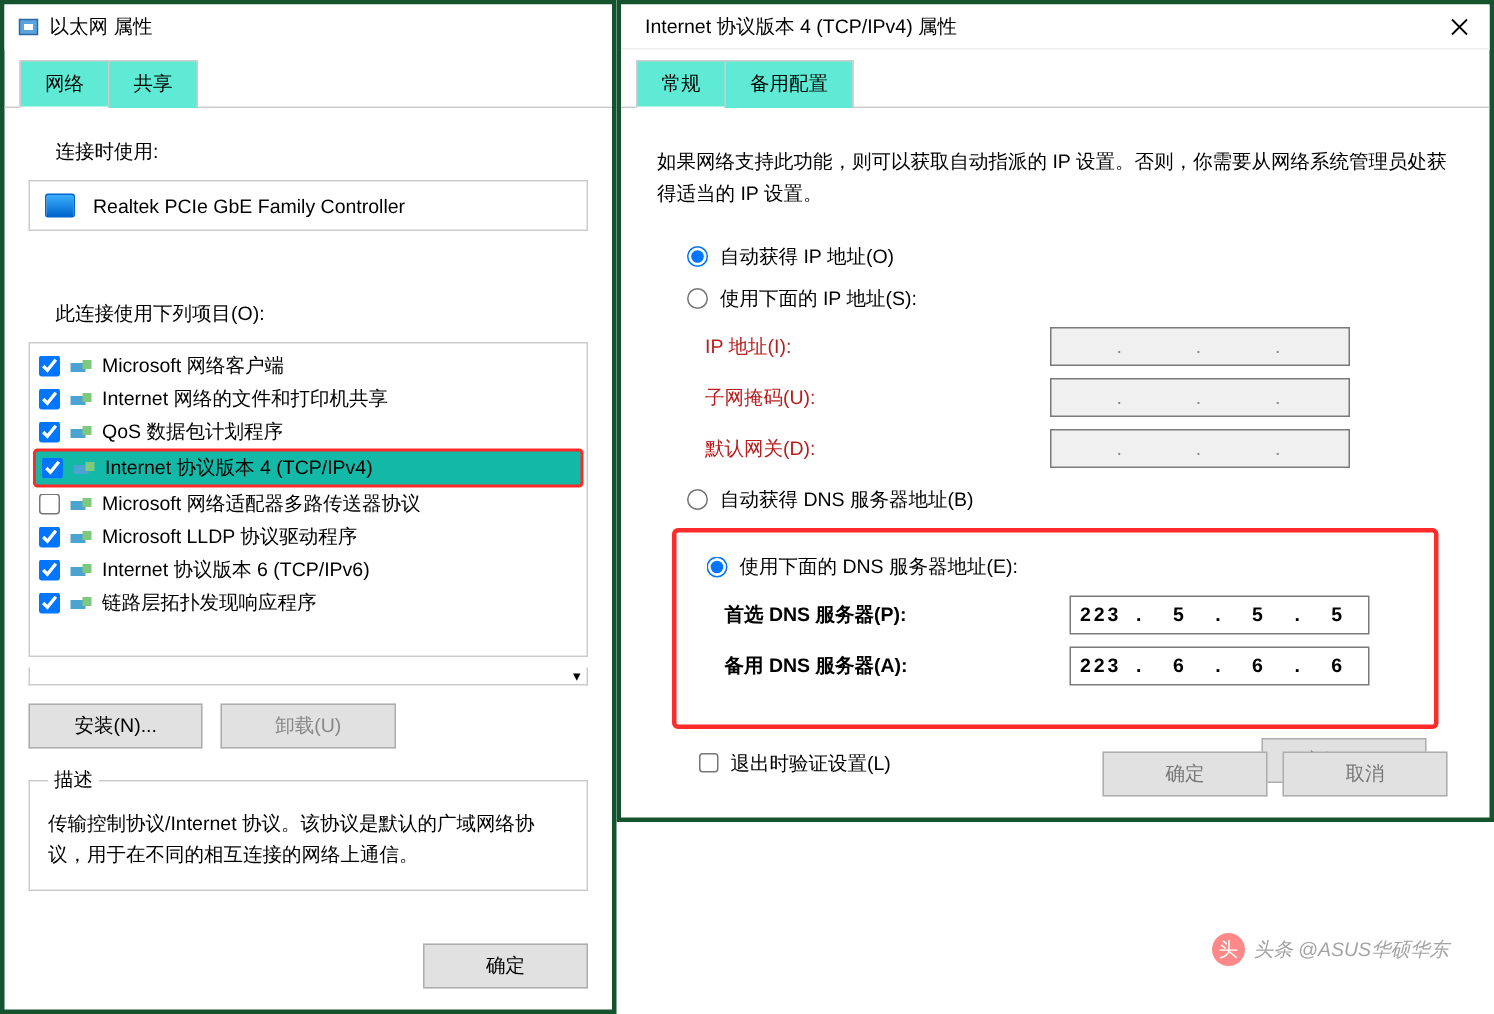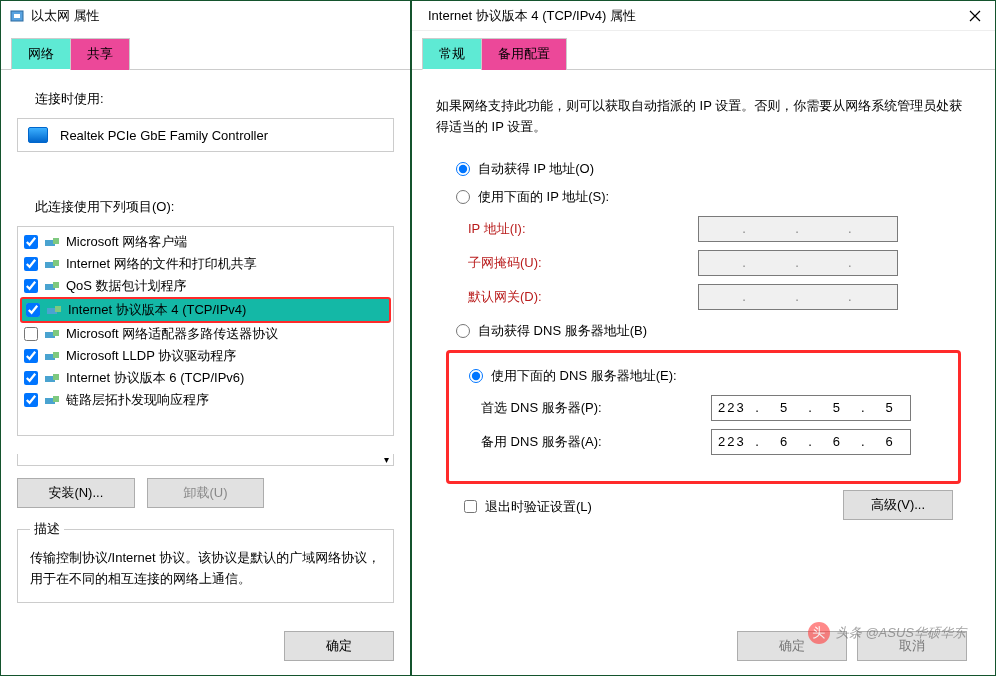--- a/index.html
+++ b/index.html
@@ -1,69 +1,69 @@
 <!DOCTYPE html>
 <html><head>
 <meta charset="utf-8">
 <style>
 * { box-sizing: border-box; margin: 0; padding: 0; font-family: "Microsoft YaHei", "Segoe UI", sans-serif; font-size: 13px; }
 body { width: 996px; height: 676px; background: #fff; position: relative; overflow: hidden; }
 
-.window { position: absolute; background: #fff; border: 1px solid #14532d; }
+.window { position: absolute; background: #fff; border: 3px solid #14532d; }
 .titlebar { height: 30px; background: #fff; display: flex; align-items: center; padding: 0 8px; }
 .titlebar .nic-icon { width: 16px; height: 16px; margin-right: 6px; }
 .titlebar .title { flex: 1; }
 .titlebar .close { width: 40px; height: 30px; display: flex; align-items: center; justify-content: center; cursor: pointer; }
 
 .tabs { display: flex; padding: 6px 10px 0 10px; border-bottom: 1px solid #ccc; }
 .tab { padding: 6px 16px; border: 1px solid #ccc; border-bottom: none; background: #fff; margin-right: -1px; cursor: pointer; position: relative; top: 1px; }
 .tab.active { background: #5eead4; border-bottom: 1px solid #fff; }
-.tab:not(.active) { background: #ec4899; }
+.tab:not(.active) { background: #5eead4; }
 
 .body { padding: 14px 16px; }
 
 
 #win1 { left: 0; top: 0; width: 411px; height: 676px; }
 #win1 .label { margin: 6px 0 10px 18px; }
 .adapter-box { border: 1px solid #ccc; padding: 8px 10px; display: flex; align-items: center; gap: 12px; margin-bottom: 10px; }
 .adapter-box .screen-icon { width: 20px; height: 16px; background: linear-gradient(#3cb0ff,#0066cc); border: 1px solid #0066cc; border-radius: 2px; }
 .cfg-btn-row { display: flex; justify-content: flex-end; margin-bottom: 6px; }
 .btn { padding: 5px 18px; background: #e1e1e1; border: 1px solid #adadad; cursor: pointer; }
 .btn.wide { min-width: 110px; }
 .btn.disabled { color: #888; }
-.items-box { border: 1px solid #ccc; height: 210px; padding: 4px 2px; overflow: hidden; margin-bottom: 28px; }
+.items-box { border: 1px solid #ccc; height: 210px; padding: 4px 2px; overflow: hidden; margin-bottom: 17px; }
 .item-row { display: flex; align-items: center; gap: 6px; padding: 2px 4px; }
 .item-row input[type=checkbox] { width: 14px; height: 14px; }
 .net-icon { width: 16px; height: 12px; font-size: 11px; display: flex; align-items: center; }
 .item-row.hl { border: 2px solid #ff2a2a; border-radius: 3px; background: #14b8a6; }
 .btn-row3 { display: flex; gap: 12px; justify-content: space-between; margin-bottom: 12px; }
 .btn-row3 .btn { flex: 1; }
 fieldset.desc { border: 1px solid #ccc; padding: 10px 12px 12px 12px; }
 fieldset.desc legend { padding: 0 4px; }
 .desc-text { line-height: 1.6; }
 .bottom-row { position: absolute; bottom: 14px; right: 16px; display: flex; gap: 8px; }
 
 
-#win2 { left: 411px; top: 0; width: 585px; height: 676px; }
+#win2 { left: 411px; top: 0; width: 585px; height: 548px; }
 #win2 .titlebar { border-bottom: 1px solid #eee; }
 #win2 .close { position: absolute; right: 0; top: 0; }
 .intro { margin: 12px 8px 22px 8px; line-height: 1.6; }
 .radio-row { display: flex; align-items: center; gap: 8px; margin: 4px 8px 10px 28px; }
 .radio-row input[type=radio]{ width:14px; height:14px; }
 .ip-grid { margin: 0 8px 12px 40px; }
 .ip-field { display: flex; align-items: center; margin: 8px 0; }
 .ip-field label { width: 230px; color: #b91c1c; }
 .ip-field.enabled label { color: #000; }
 .ip-input { width: 200px; height: 26px; border: 1px solid #7a7a7a; background: #fff; display: flex; align-items: center; justify-content: space-around; font-family: monospace; letter-spacing: 2px; }
 .ip-input.disabled { background: #f0f0f0; color: #888; }
 .ip-input .dot { padding: 0 2px; }
 .ip-input .oct { width: 36px; text-align: center; }
 .dns-block { border: 3px solid #ff2a2a; border-radius: 4px; padding: 10px 8px 14px 8px; margin: 10px 18px; }
 .dns-block .radio-row { margin-left: 12px; }
-.dns-block .ip-grid { margin-left: 24px; }
+.dns-block .ip-grid { margin-left: 24px; font-weight: bold; }
 .exit-row { display: flex; align-items: center; gap: 8px; margin: 14px 8px 0 36px; }
 .adv-row { display:flex; justify-content:flex-end; margin: -26px 26px 0 0;}
 .bottom-row2 { position: absolute; bottom: 14px; right: 28px; display: flex; gap: 10px; }
 .bottom-row2 .btn { color: #777; }
 .watermark { position:absolute; right:30px; bottom:32px; font-size:20px; color:#666; font-style:italic; opacity:0.6; pointer-events:none;}
 .wm-logo{display:inline-block;width:22px;height:22px;border-radius:50%;background:#ff3b3b;color:#fff;text-align:center;line-height:22px;font-style:normal;font-size:13px;margin-right:6px;}
 </style>
 </head>
 <body>
 

